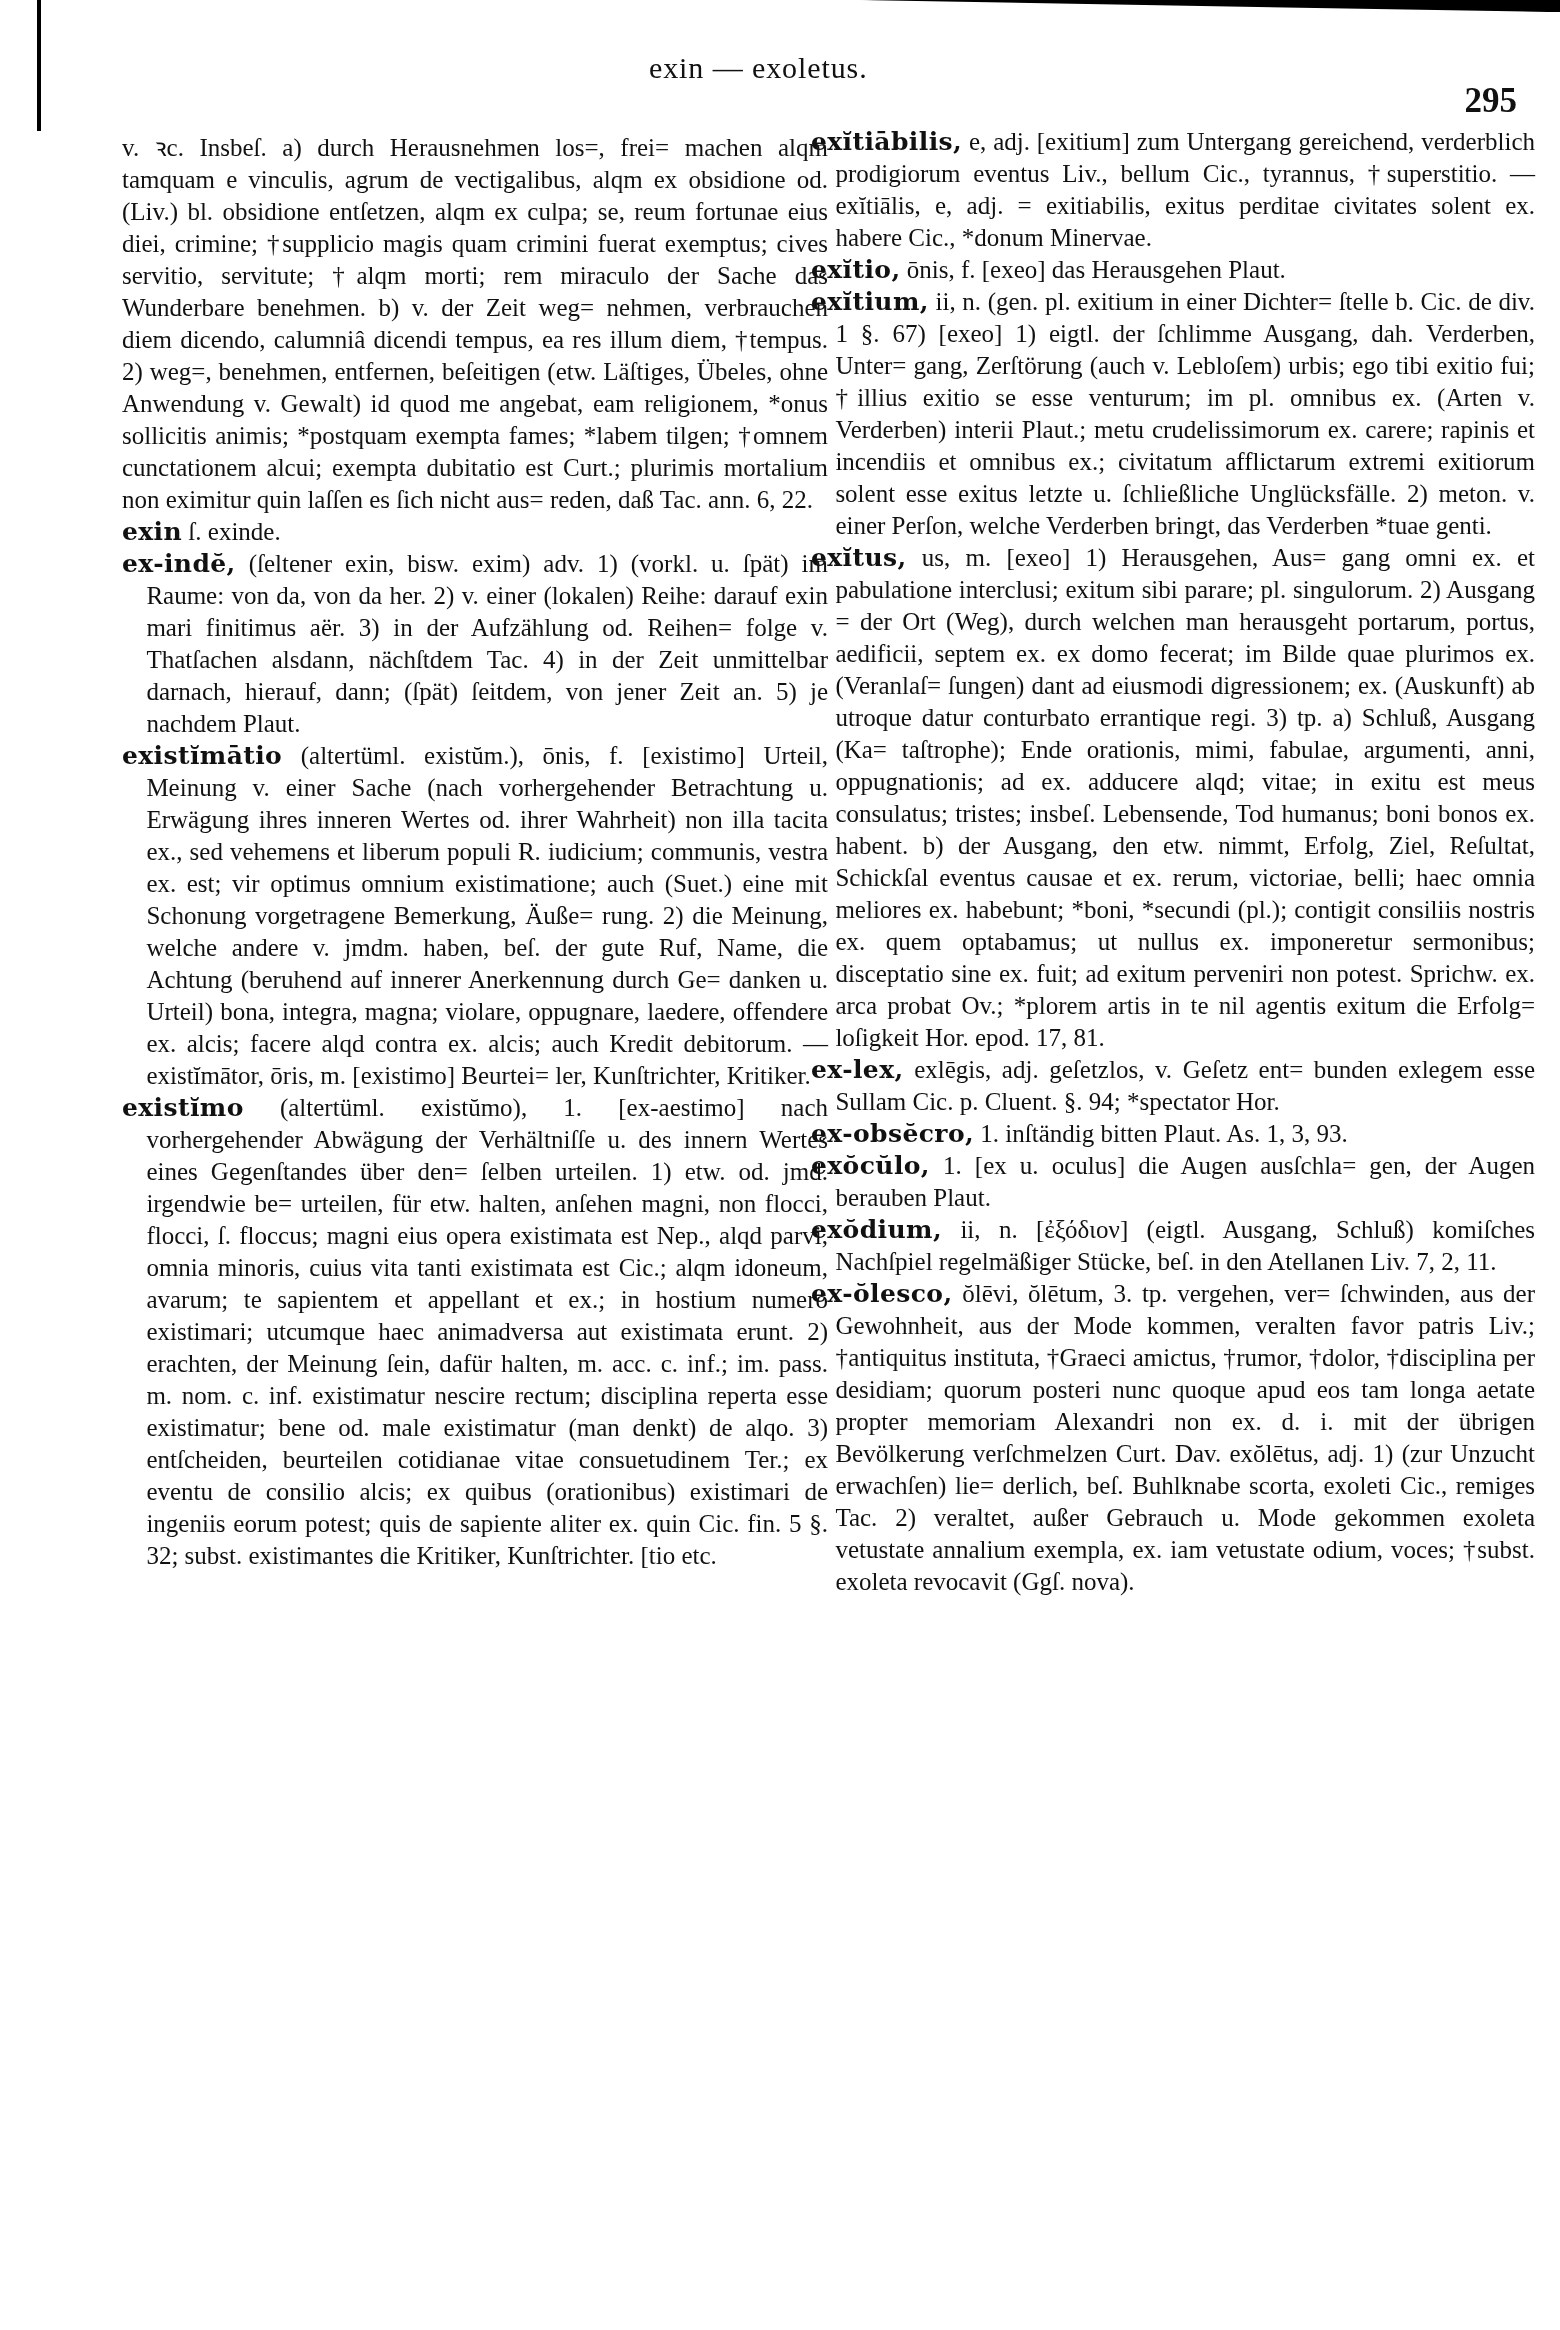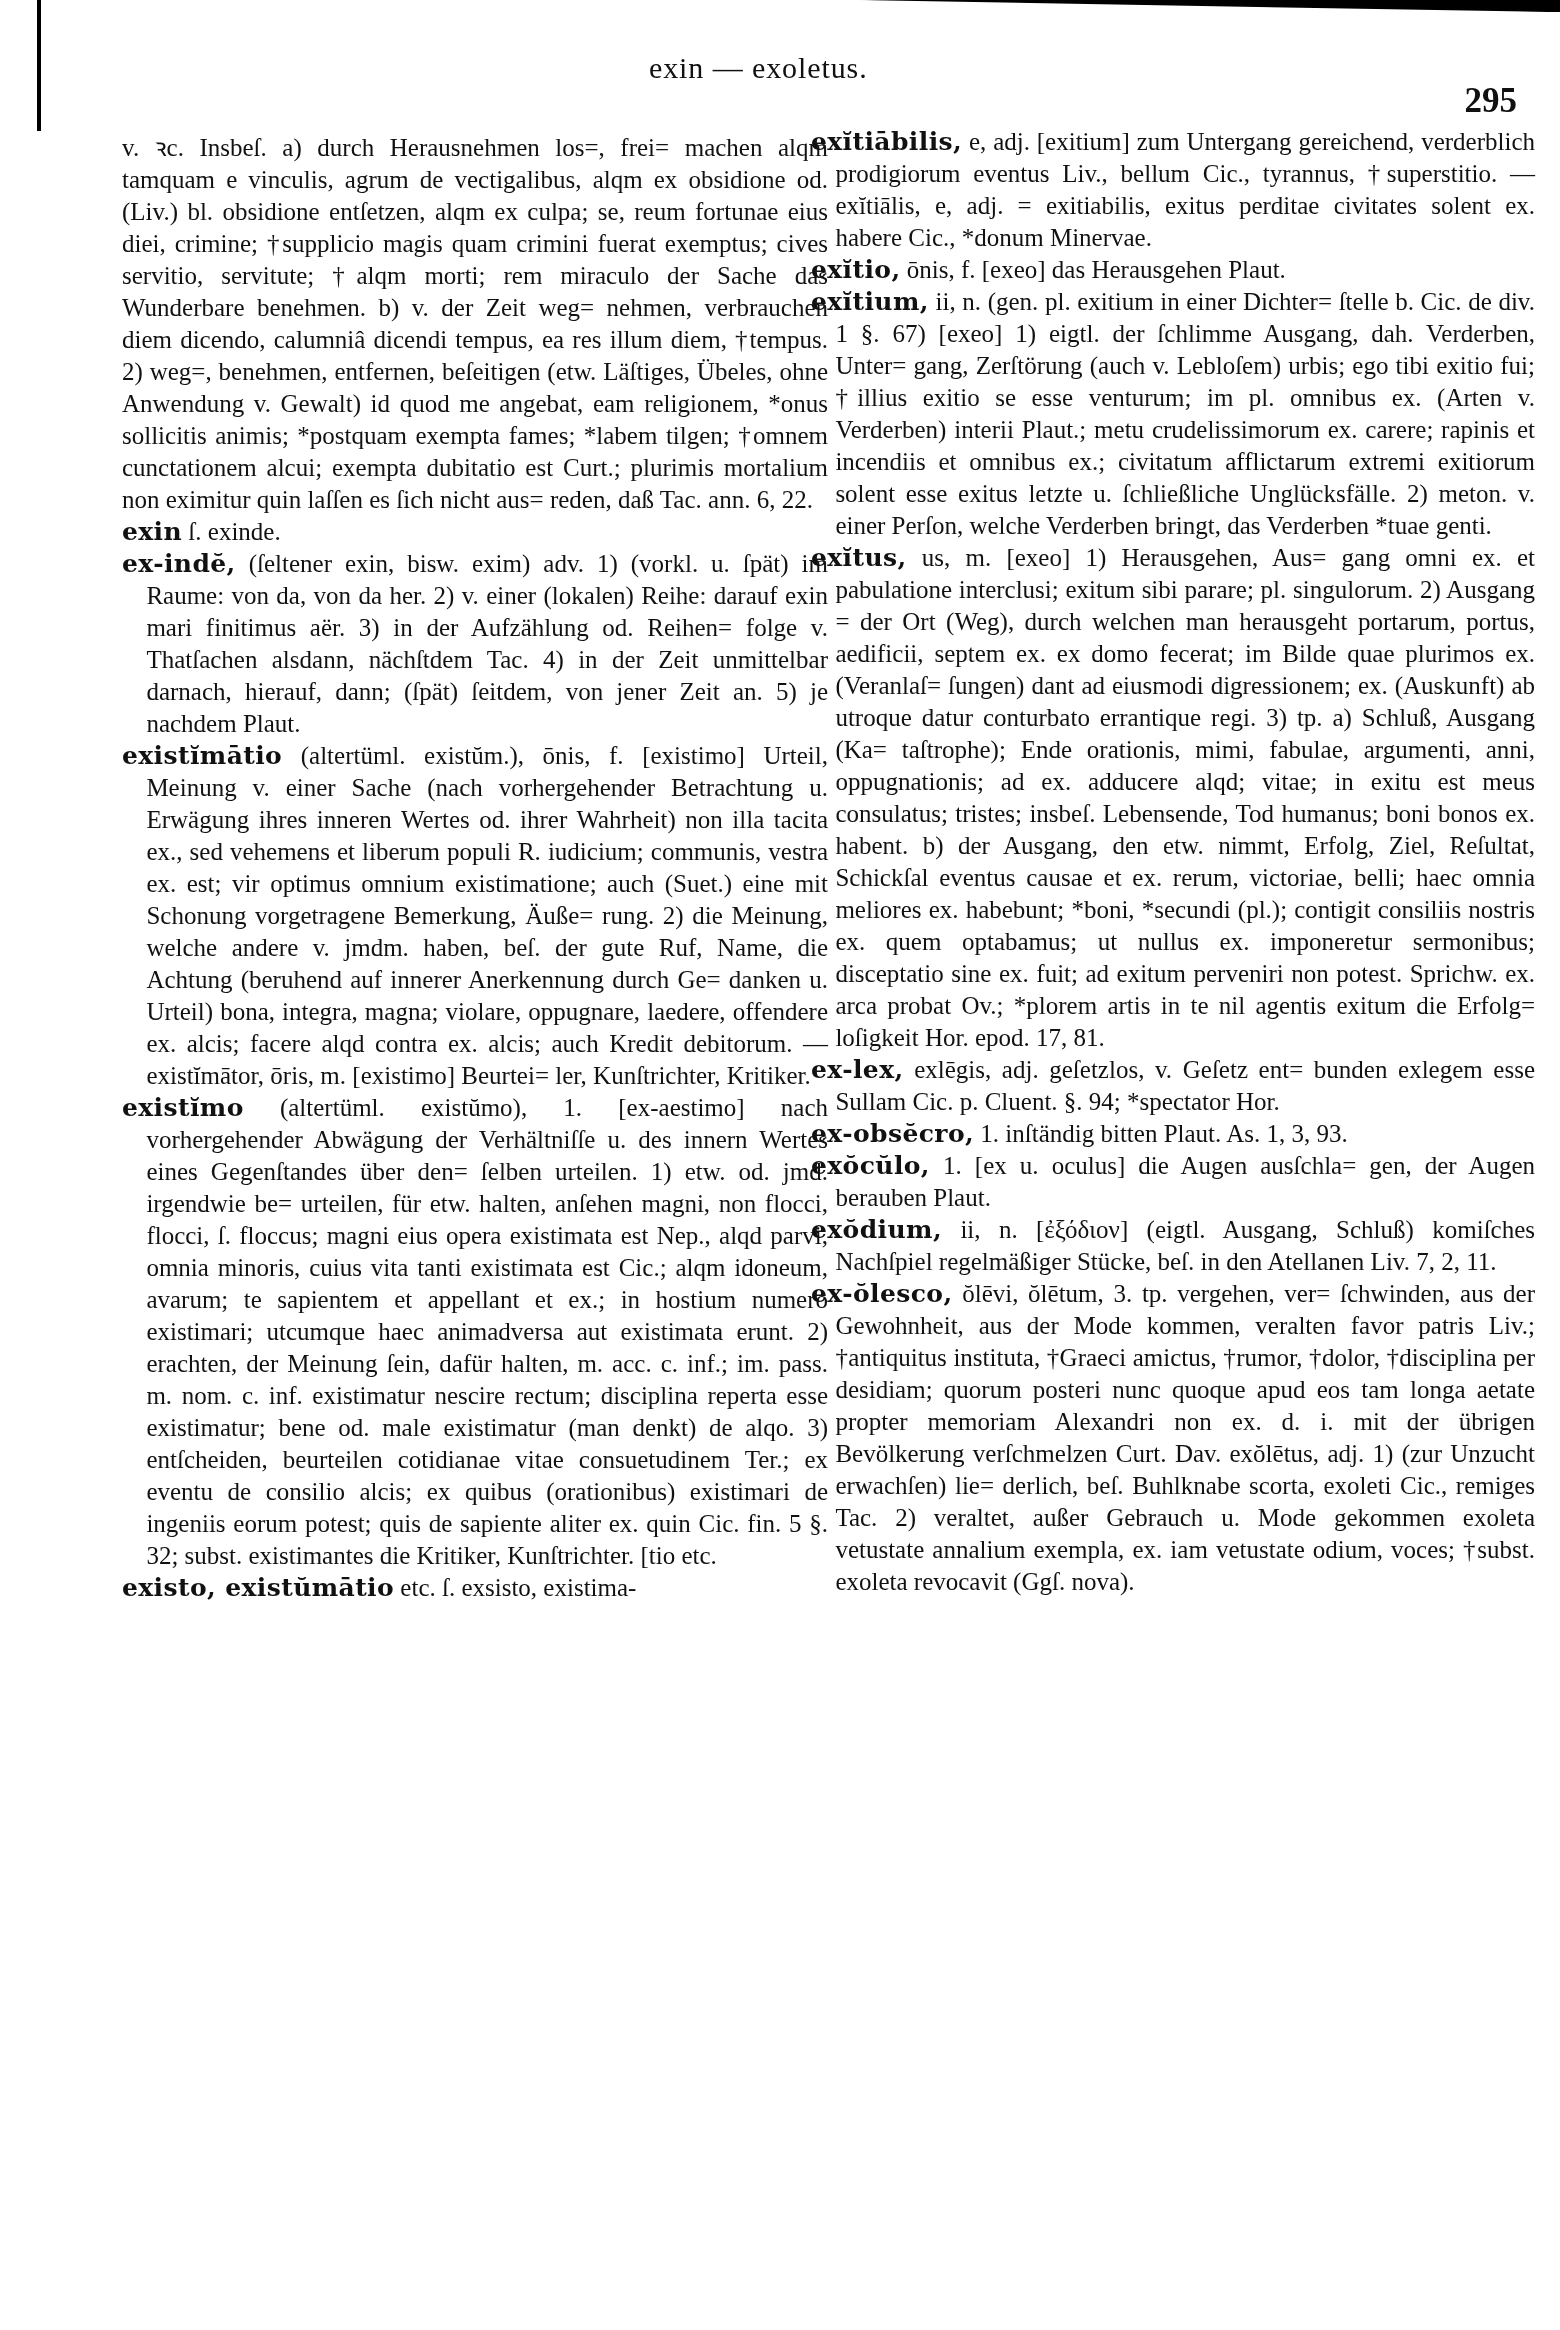--- a/index.html
+++ b/index.html
@@ -68,24 +68,20 @@
     <span class="body">(ſeltener exin, bisw. exim) adv. 1) (vorkl. u. ſpät) im Raume: von da, von da her. 2) v. einer (lokalen) Reihe: darauf exin mari finitimus aër. 3) in der Aufzählung od. Reihen= folge v. Thatſachen alsdann, nächſtdem Tac. 4) in der Zeit unmittelbar darnach, hierauf, dann; (ſpät) ſeitdem, von jener Zeit an. 5) je nachdem Plaut.</span>
   </p>
   <p class="entry">
     <span class="hw">existĭmātio</span>
     <span class="body">(altertüml. existŭm.), ōnis, f. [existimo] Urteil, Meinung v. einer Sache (nach vorhergehender Betrachtung u. Erwägung ihres inneren Wertes od. ihrer Wahrheit) non illa tacita ex., sed vehemens et liberum populi R. iudicium; communis, vestra ex. est; vir optimus omnium existimatione; auch (Suet.) eine mit Schonung vorgetragene Bemerkung, Äuße= rung. 2) die Meinung, welche andere v. jmdm. haben, beſ. der gute Ruf, Name, die Achtung (beruhend auf innerer Anerkennung durch Ge= danken u. Urteil) bona, integra, magna; violare, oppugnare, laedere, offendere ex. alcis; facere alqd contra ex. alcis; auch Kredit debitorum. — existĭmātor, ōris, m. [existimo] Beurtei= ler, Kunſtrichter, Kritiker.</span>
   </p>
   <p class="entry">
     <span class="hw">existĭmo</span>
     <span class="body">(altertüml. existŭmo), 1. [ex-aestimo] nach vorhergehender Abwägung der Verhältniſſe u. des innern Wertes eines Gegenſtandes über den= ſelben urteilen. 1) etw. od. jmd. irgendwie be= urteilen, für etw. halten, anſehen magni, non flocci, flocci, ſ. floccus; magni eius opera existimata est Nep., alqd parvi, omnia minoris, cuius vita tanti existimata est Cic.; alqm idoneum, avarum; te sapientem et appellant et ex.; in hostium numero existimari; utcumque haec animadversa aut existimata erunt. 2) erachten, der Meinung ſein, dafür halten, m. acc. c. inf.; im. pass. m. nom. c. inf. existimatur nescire rectum; disciplina reperta esse existimatur; bene od. male existimatur (man denkt) de alqo. 3) entſcheiden, beurteilen cotidianae vitae consuetudinem Ter.; ex eventu de consilio alcis; ex quibus (orationibus) existimari de ingeniis eorum potest; quis de sapiente aliter ex. quin Cic. fin. 5 §. 32; subst. existimantes die Kritiker, Kunſtrichter. [tio etc.</span>
   </p>
-  <p class="entry">
-    <span class="hw">existo, existŭmātio</span>
-    <span class="body">etc. ſ. exsisto, existima-</span>
-  </p>
 </section>
 
 <section class="column col-right">
   <p class="entry">
     <span class="hw">exĭtiābilis,</span>
     <span class="body">e, adj. [exitium] zum Untergang gereichend, verderblich prodigiorum eventus Liv., bellum Cic., tyrannus, †superstitio. — exĭtiālis, e, adj. = exitiabilis, exitus perditae civitates solent ex. habere Cic., *donum Minervae.</span>
   </p>
   <p class="entry">
     <span class="hw">exĭtio,</span>
     <span class="body">ōnis, f. [exeo] das Herausgehen Plaut.</span>

